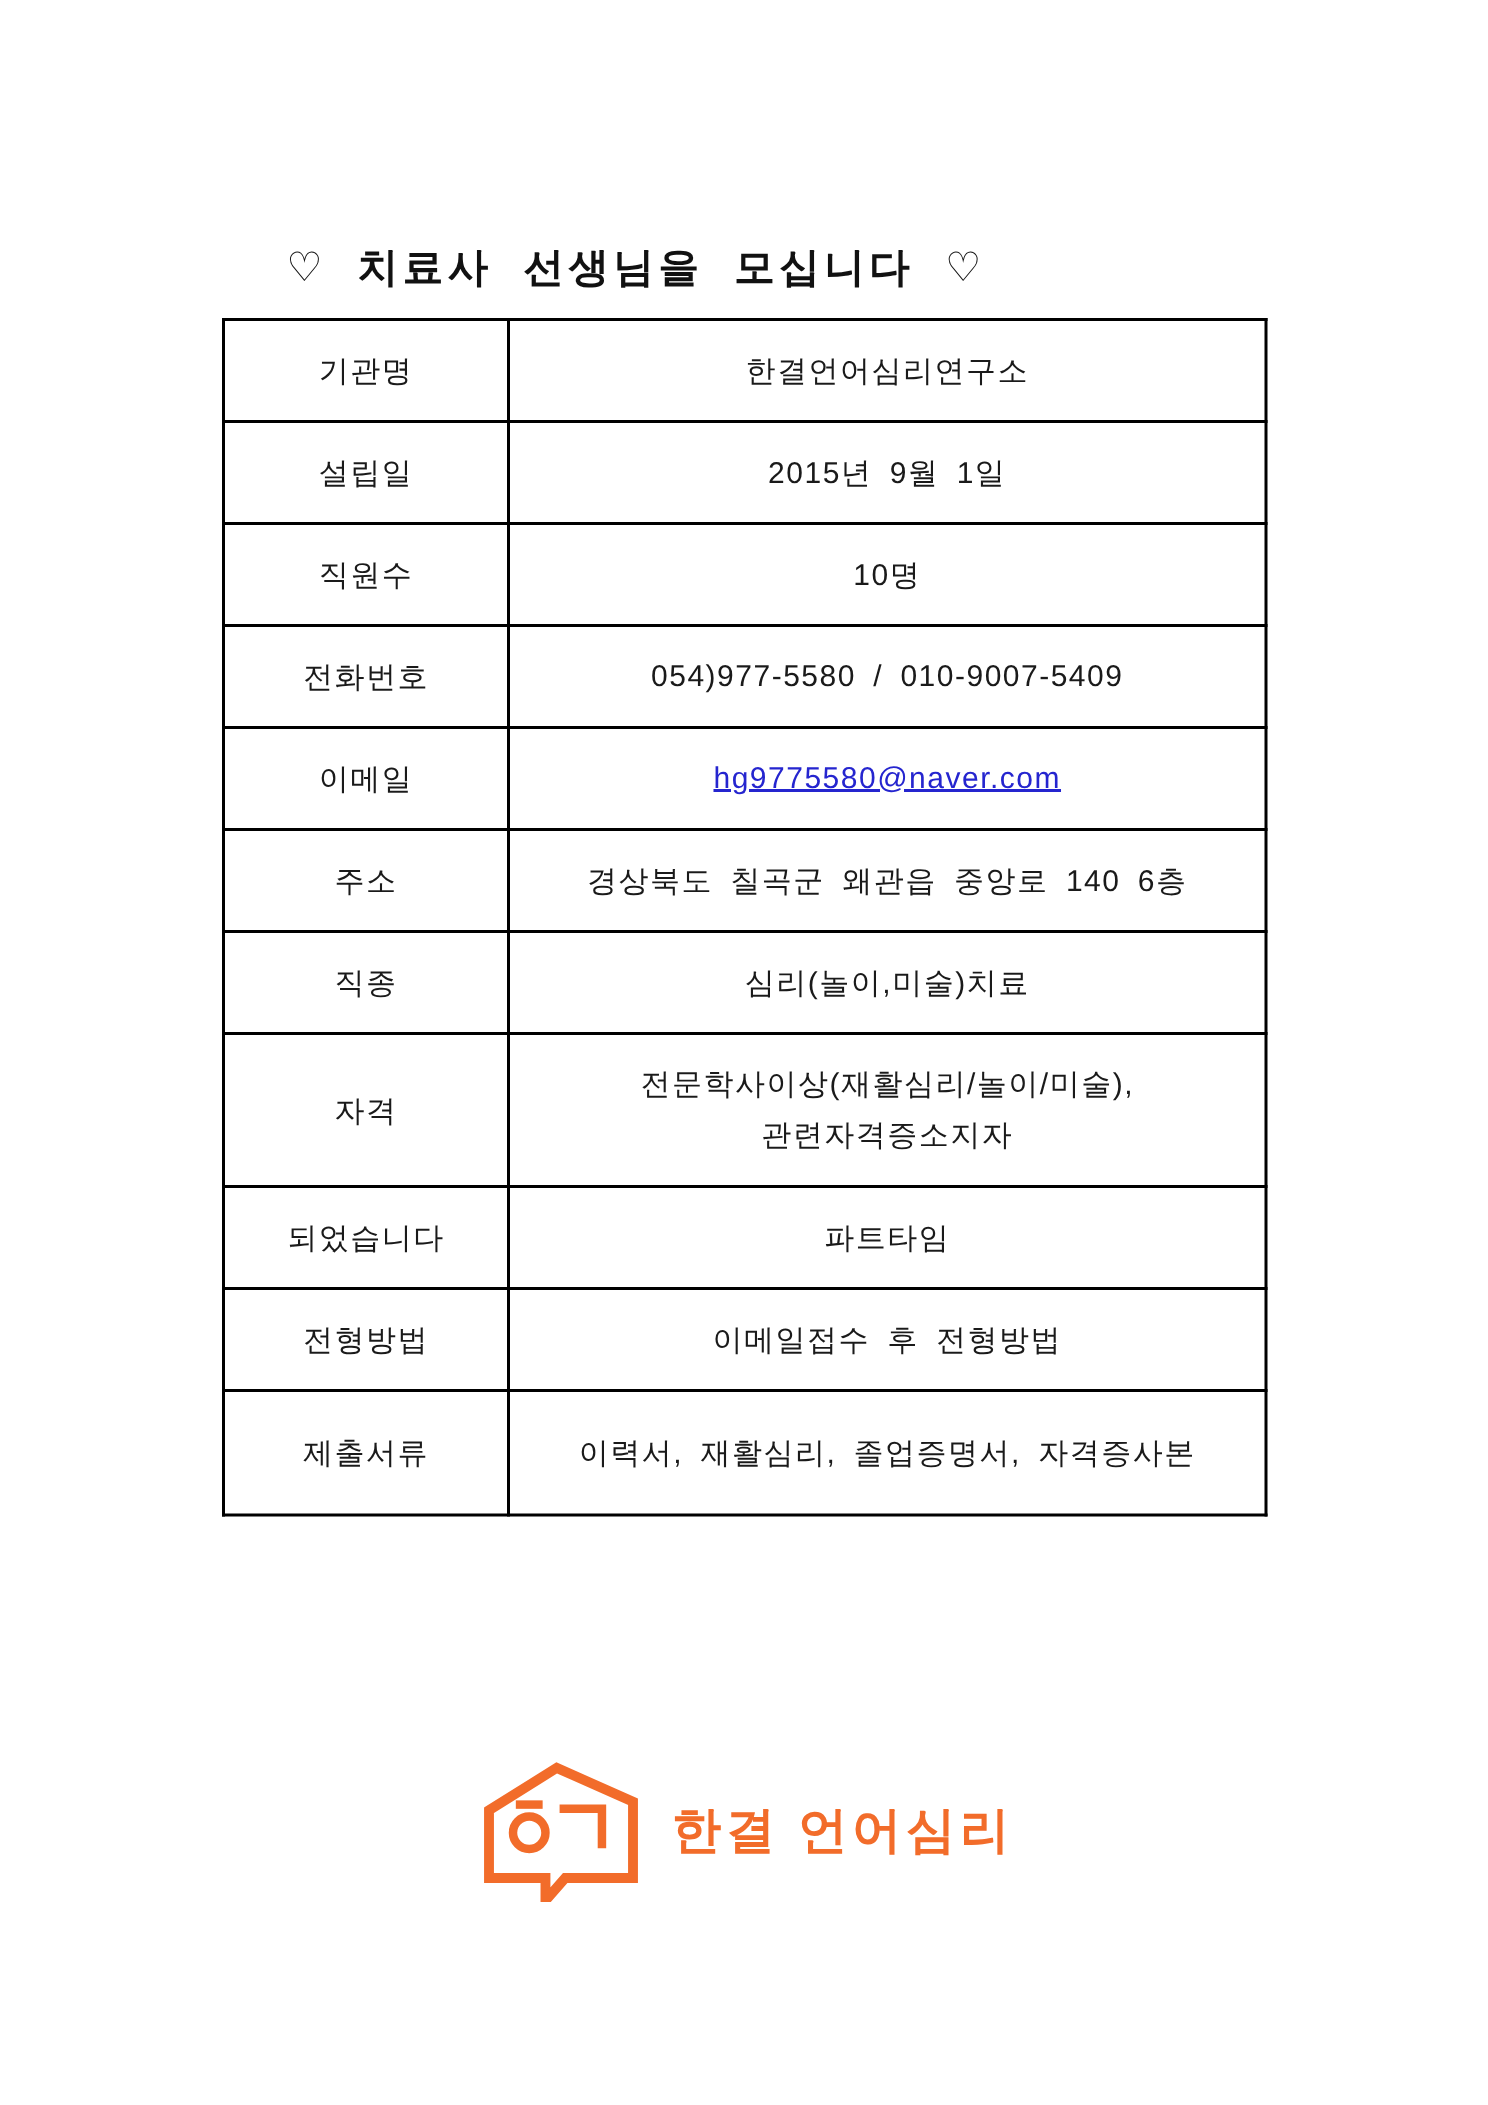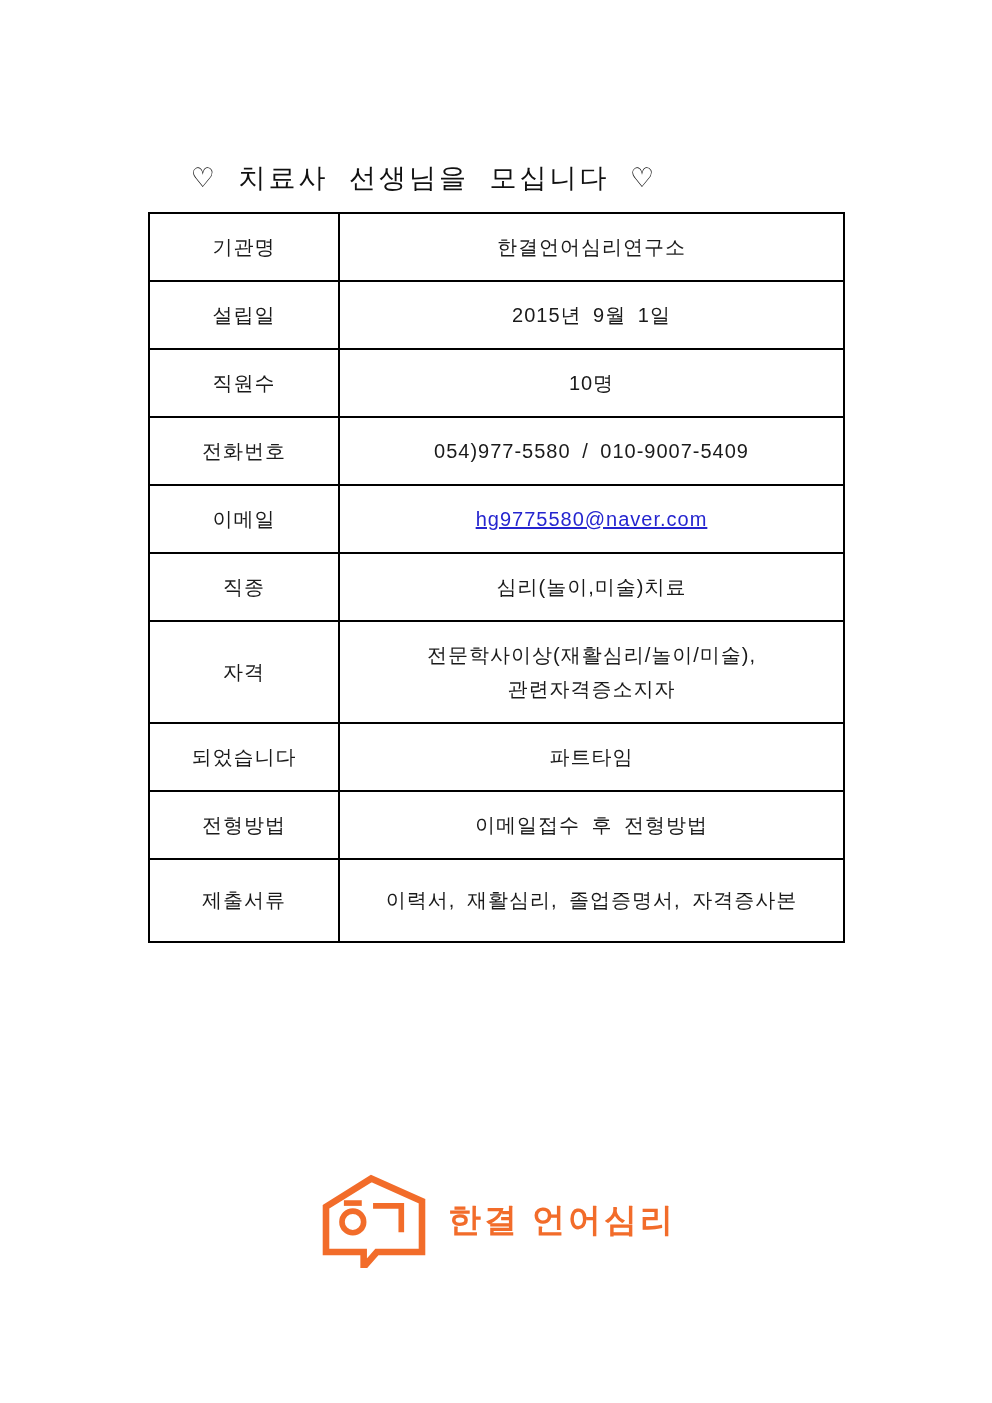--- a/index.html
+++ b/index.html
@@ -10,21 +10,21 @@
     background:#ffffff;
     font-family:"Liberation Sans","DejaVu Sans",sans-serif;
     color:#1a1a1a;
     overflow:hidden;
   }
   .doc-title {
     position:absolute;
     top:160px; left:0; width:848px;
     text-align:center;
     font-size:27px;
-    font-weight:normal;
+    font-weight:bold;
     letter-spacing:3px;
     word-spacing:10px;
     color:#111111;
   }
   table.info-table {
     position:absolute;
     top:212px; left:148px;
     width:697px;
     border-collapse:collapse;
     table-layout:fixed;
@@ -123,20 +123,24 @@
         <td class="label-cell">전화번호</td>
         <td class="value-cell">054)977-5580 / 010-9007-5409</td>
       </tr>
       <tr class="std-row">
         <td class="label-cell">이메일</td>
         <td class="value-cell">
           <a class="email-link">hg9775580@naver.com</a>
         </td>
       </tr>
       <tr class="std-row">
+        <td class="label-cell">주소</td>
+        <td class="value-cell">경상북도 칠곡군 왜관읍 중앙로 140 6층</td>
+      </tr>
+      <tr class="std-row">
         <td class="label-cell">직종</td>
         <td class="value-cell">심리(놀이,미술)치료</td>
       </tr>
       <tr class="tall-row">
         <td class="label-cell">자격</td>
         <td class="value-cell">
           <div class="value-line">전문학사이상(재활심리/놀이/미술),</div>
           <div class="value-line">관련자격증소지자</div>
         </td>
       </tr>

